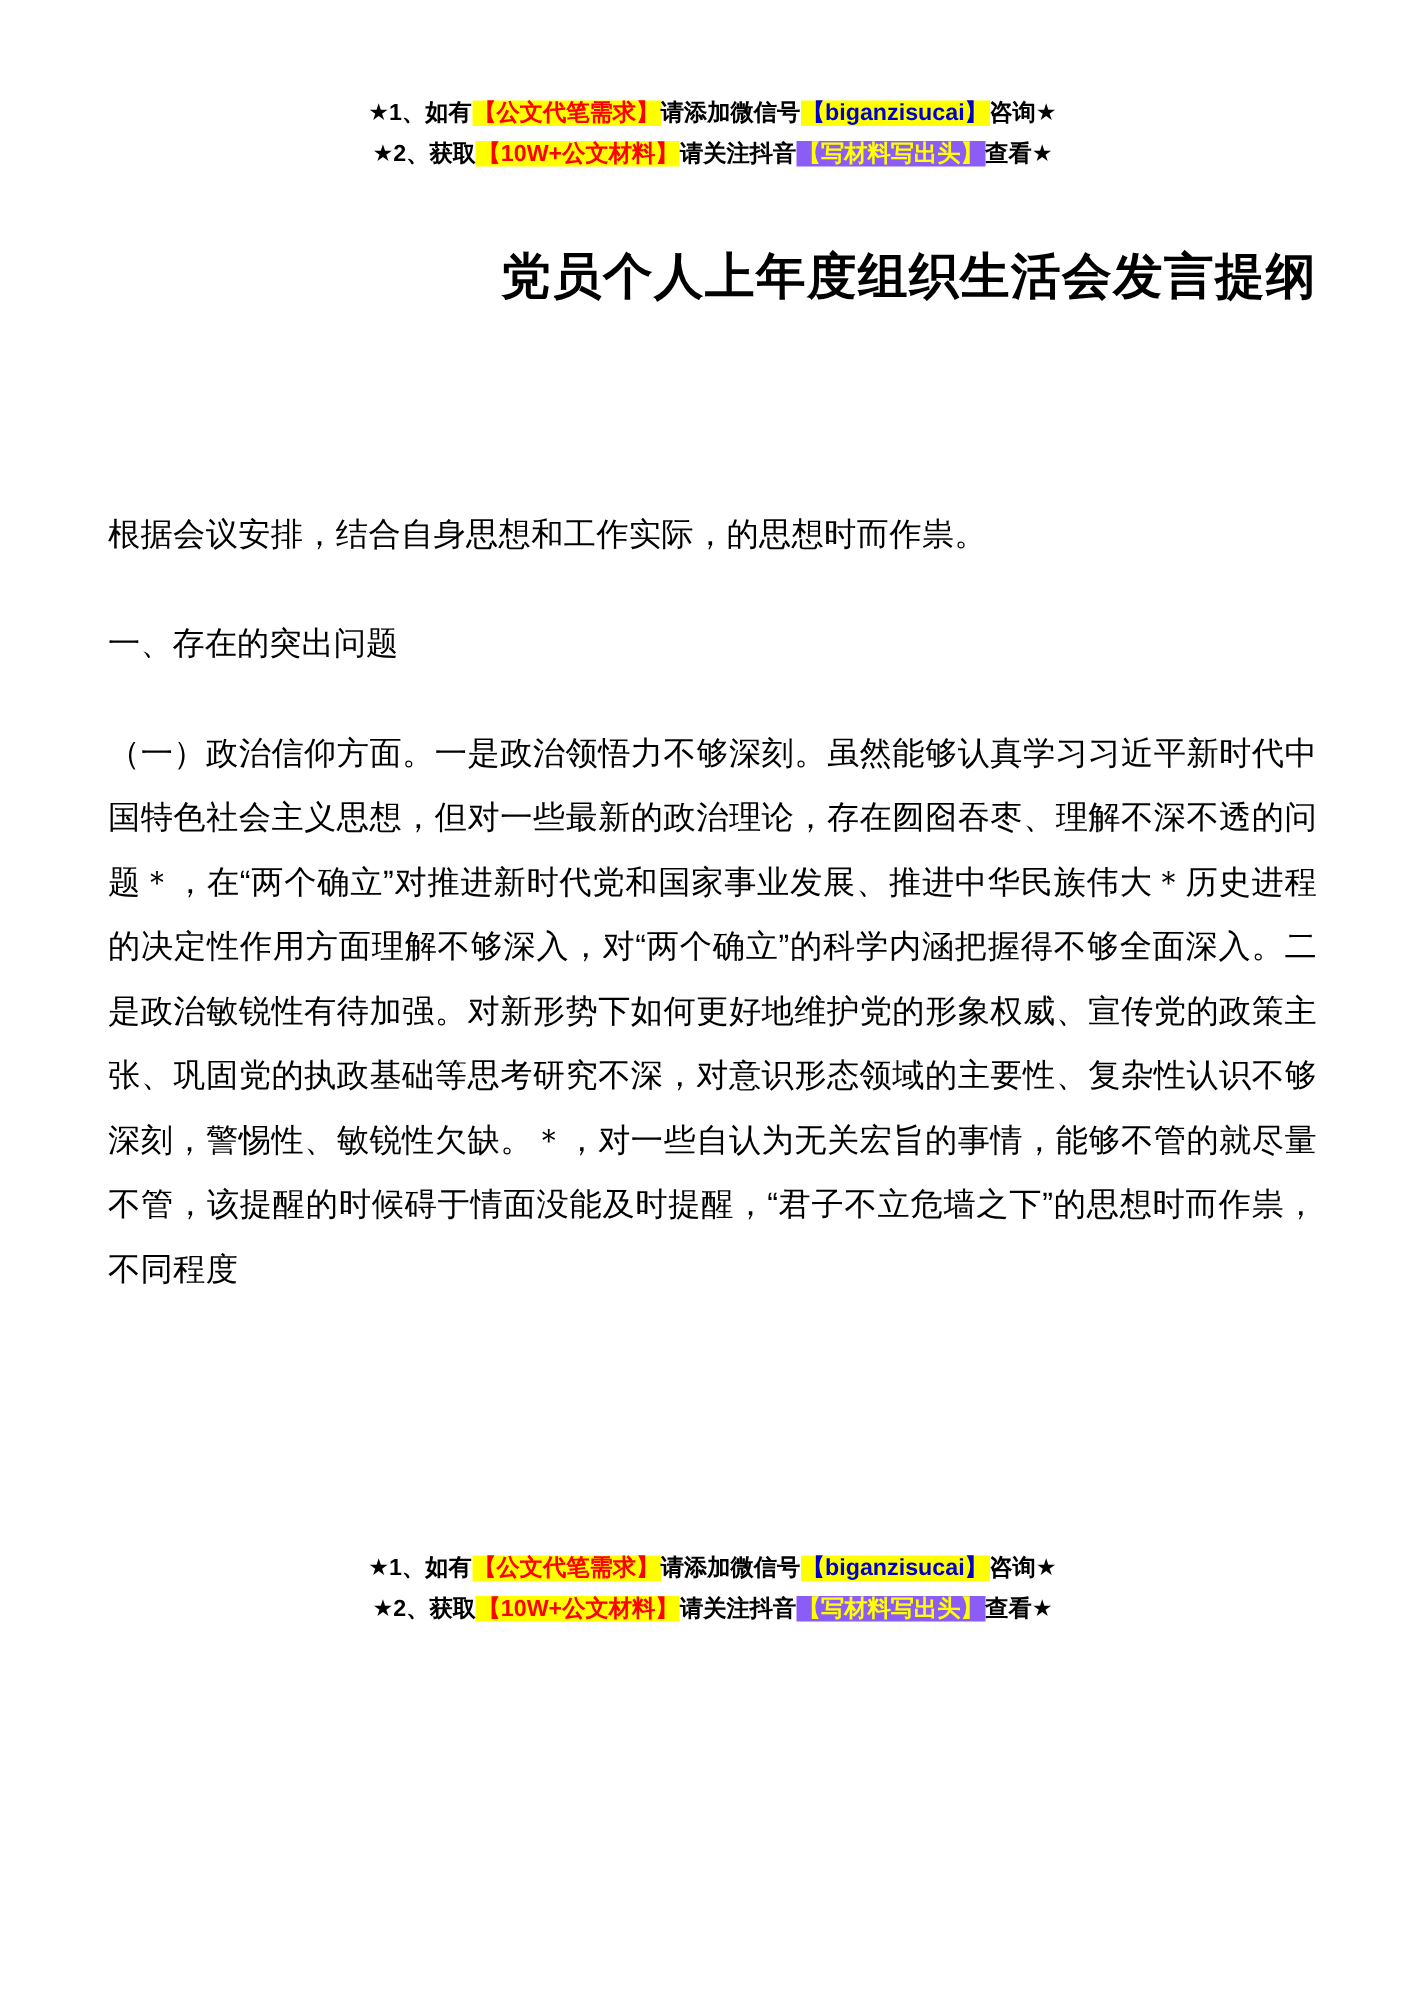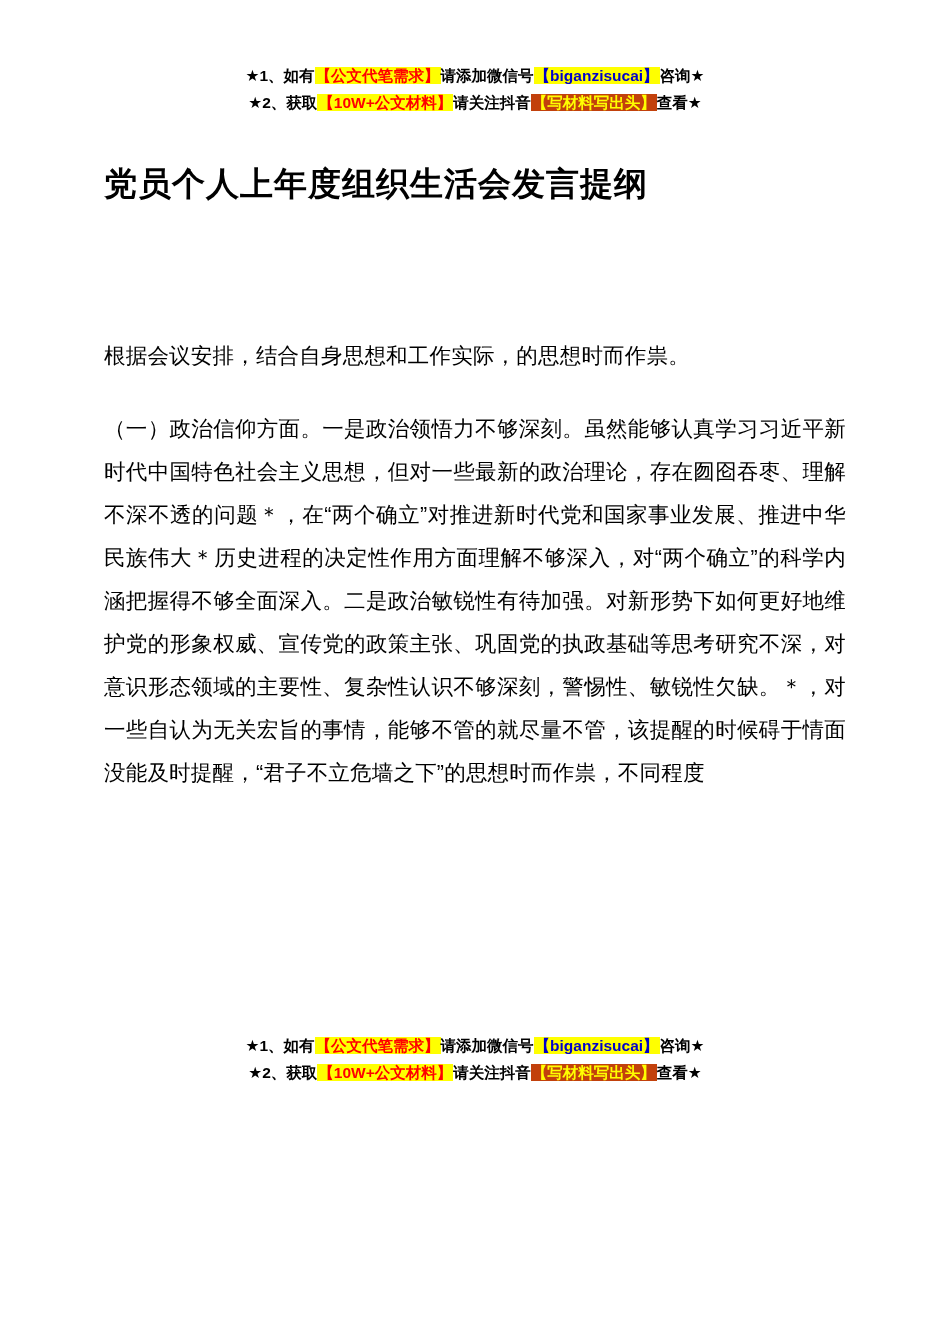--- a/index.html
+++ b/index.html
@@ -13,21 +13,21 @@
     background: #ffffff;
     font-family: "Liberation Sans", "DejaVu Sans", sans-serif;
     color: #000000;
     overflow: hidden;
   }
   .page {
     position: relative;
     width: 950px;
     height: 1144px;
     box-sizing: border-box;
-    padding: 0 104px;
+    padding: 0 72px;
   }
 
   
   .promo {
     text-align: center;
     font-size: 15.5px;
     font-weight: bold;
     line-height: 1.75;
     letter-spacing: 0px;
     white-space: nowrap;
@@ -48,30 +48,30 @@
     background: #ffff00;
     color: #ff0000;
     padding: 0 1px;
   }
   .hl-yellow-blue {
     background: #ffff00;
     color: #0000cc;
     padding: 0 1px;
   }
   .hl-red-bg {
-    background: #c2410c;
+    background: #8b5cf6;
     color: #ffff00;
     padding: 0 1px;
   }
   .blk { color: #000000; }
 
   
   .doc-title {
     margin-top: 46px;
-    text-align: left;
+    text-align: right;
     font-size: 33px;
     font-weight: bold;
     letter-spacing: 1px;
     font-family: "Liberation Sans", "DejaVu Sans", sans-serif;
   }
 
   
   .body-wrap {
     margin-top: 128px;
   }
@@ -100,20 +100,21 @@
     </span>
     <span class="promo-line">
       <span class="blk">★2、获取</span><span class="hl-yellow">【10W+公文材料】</span><span class="blk">请关注抖音</span><span class="hl-red-bg">【写材料写出头】</span><span class="blk">查看★</span>
     </span>
   </div>
 
   <h1 class="doc-title">党员个人上年度组织生活会发言提纲</h1>
 
   <div class="body-wrap">
     <p class="para">根据会议安排，结合自身思想和工作实际，的思想时而作祟。</p>
+    <p class="heading">一、存在的突出问题</p>
     <p class="para">（一）政治信仰方面。一是政治领悟力不够深刻。虽然能够认真学习习近平新时代中国特色社会主义思想，但对一些最新的政治理论，存在囫囵吞枣、理解不深不透的问题＊，在“两个确立”对推进新时代党和国家事业发展、推进中华民族伟大＊历史进程的决定性作用方面理解不够深入，对“两个确立”的科学内涵把握得不够全面深入。二是政治敏锐性有待加强。对新形势下如何更好地维护党的形象权威、宣传党的政策主张、巩固党的执政基础等思考研究不深，对意识形态领域的主要性、复杂性认识不够深刻，警惕性、敏锐性欠缺。＊，对一些自认为无关宏旨的事情，能够不管的就尽量不管，该提醒的时候碍于情面没能及时提醒，“君子不立危墙之下”的思想时而作祟，不同程度</p>
   </div>
 
   <div class="promo promo-bottom">
     <span class="promo-line">
       <span class="blk">★1、如有</span><span class="hl-yellow">【公文代笔需求】</span><span class="blk">请添加微信号</span><span class="hl-yellow-blue">【biganzisucai】</span><span class="blk">咨询★</span>
     </span>
     <span class="promo-line">
       <span class="blk">★2、获取</span><span class="hl-yellow">【10W+公文材料】</span><span class="blk">请关注抖音</span><span class="hl-red-bg">【写材料写出头】</span><span class="blk">查看★</span>
     </span>

